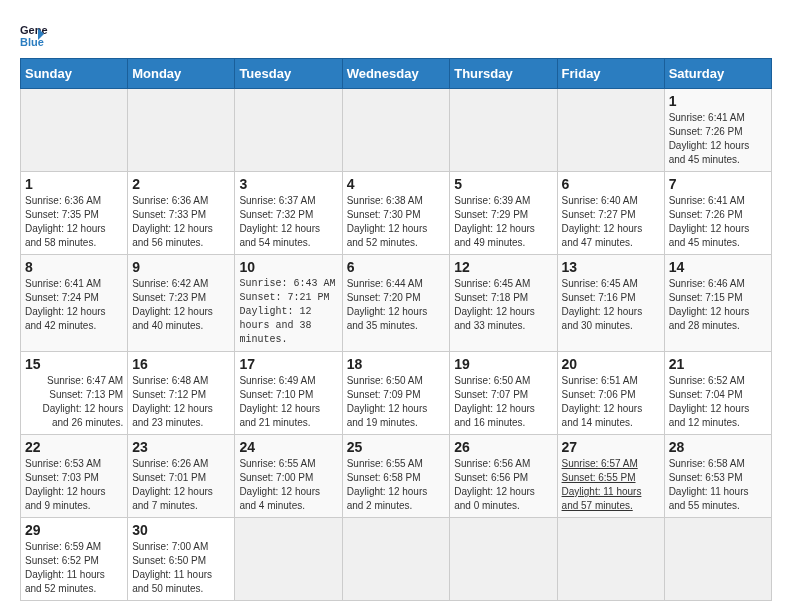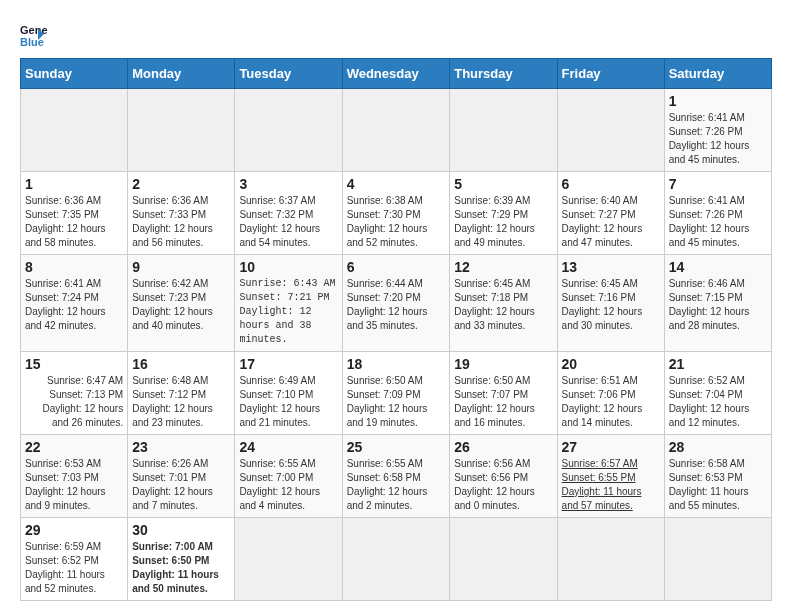--- a/index.html
+++ b/index.html
@@ -304,21 +304,21 @@
       </tr>
       <tr>
         <td>
           <span class="day-num">29</span>
           <div class="day-info" style="white-space: pre-line;">Sunrise: 6:59 AM
 Sunset: 6:52 PM
 Daylight: 11 hours and 52 minutes.</div>
         </td>
         <td>
           <span class="day-num">30</span>
-          <div class="day-info" style="white-space: pre-line; font-weight: bold;">Sunrise: 7:00 AM
+          <div class="day-info" style="white-space: pre-line;">Sunrise: 7:00 AM
 Sunset: 6:50 PM
 Daylight: 11 hours and 50 minutes.</div>
         </td>
         <td class="empty"></td>
         <td class="empty"></td>
         <td class="empty"></td>
         <td class="empty"></td>
         <td class="empty"></td>
       </tr>
     </tbody>

